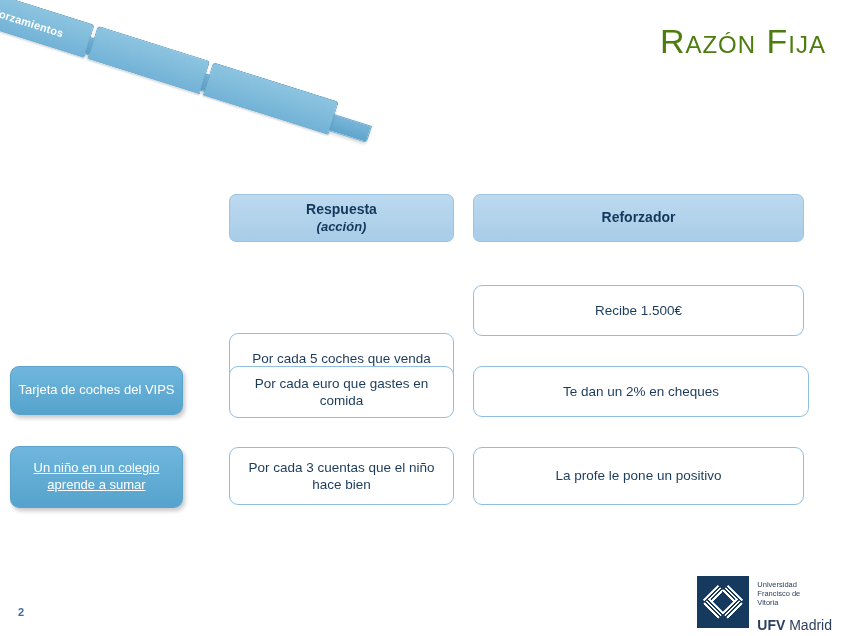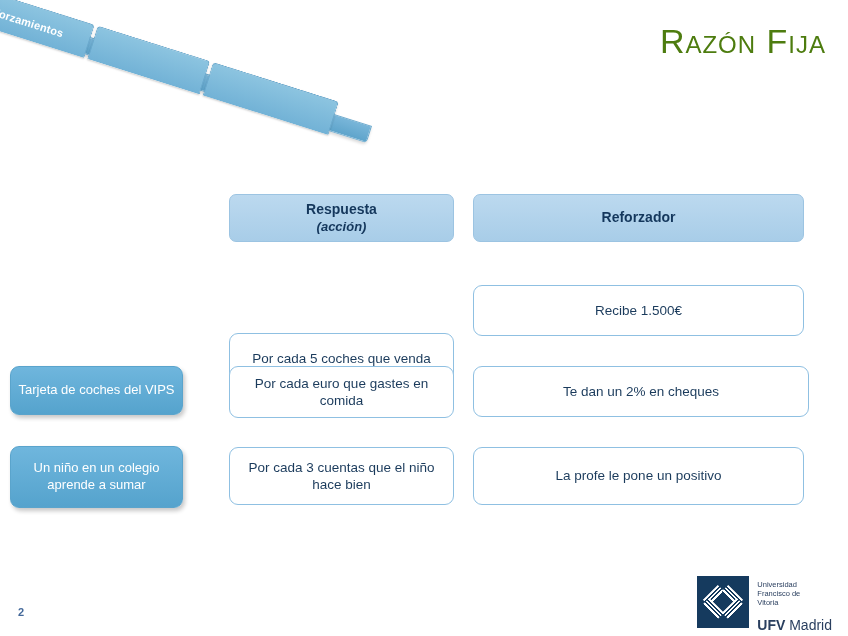--- a/index.html
+++ b/index.html
@@ -227,21 +227,21 @@
     <div class="box cue" style="left:10px; top:366px; width:173px; height:49px;">
       <span>Tarjeta de coches del VIPS</span>
     </div>
     <div class="box cell" style="left:229px; top:366px; width:225px; height:52px;">
       <span>Por cada euro que gastes en comida</span>
     </div>
     <div class="box cell" style="left:473px; top:366px; width:336px; height:51px;">
       <span>Te dan un 2% en cheques</span>
     </div>
 
-    <div class="box cue" style="left:10px; top:446px; width:173px; height:62px;">
+    <div class="box cue" style="left:10px; top:446px; width:173px; height:62px;text-decoration:underline;">
       <span>Un niño en un colegio aprende a sumar</span>
     </div>
     <div class="box cell" style="left:229px; top:447px; width:225px; height:58px;">
       <span>Por cada 3 cuentas que el niño hace bien</span>
     </div>
     <div class="box cell" style="left:473px; top:447px; width:331px; height:58px;">
       <span>La profe le pone un positivo</span>
     </div>
 
   </div>

